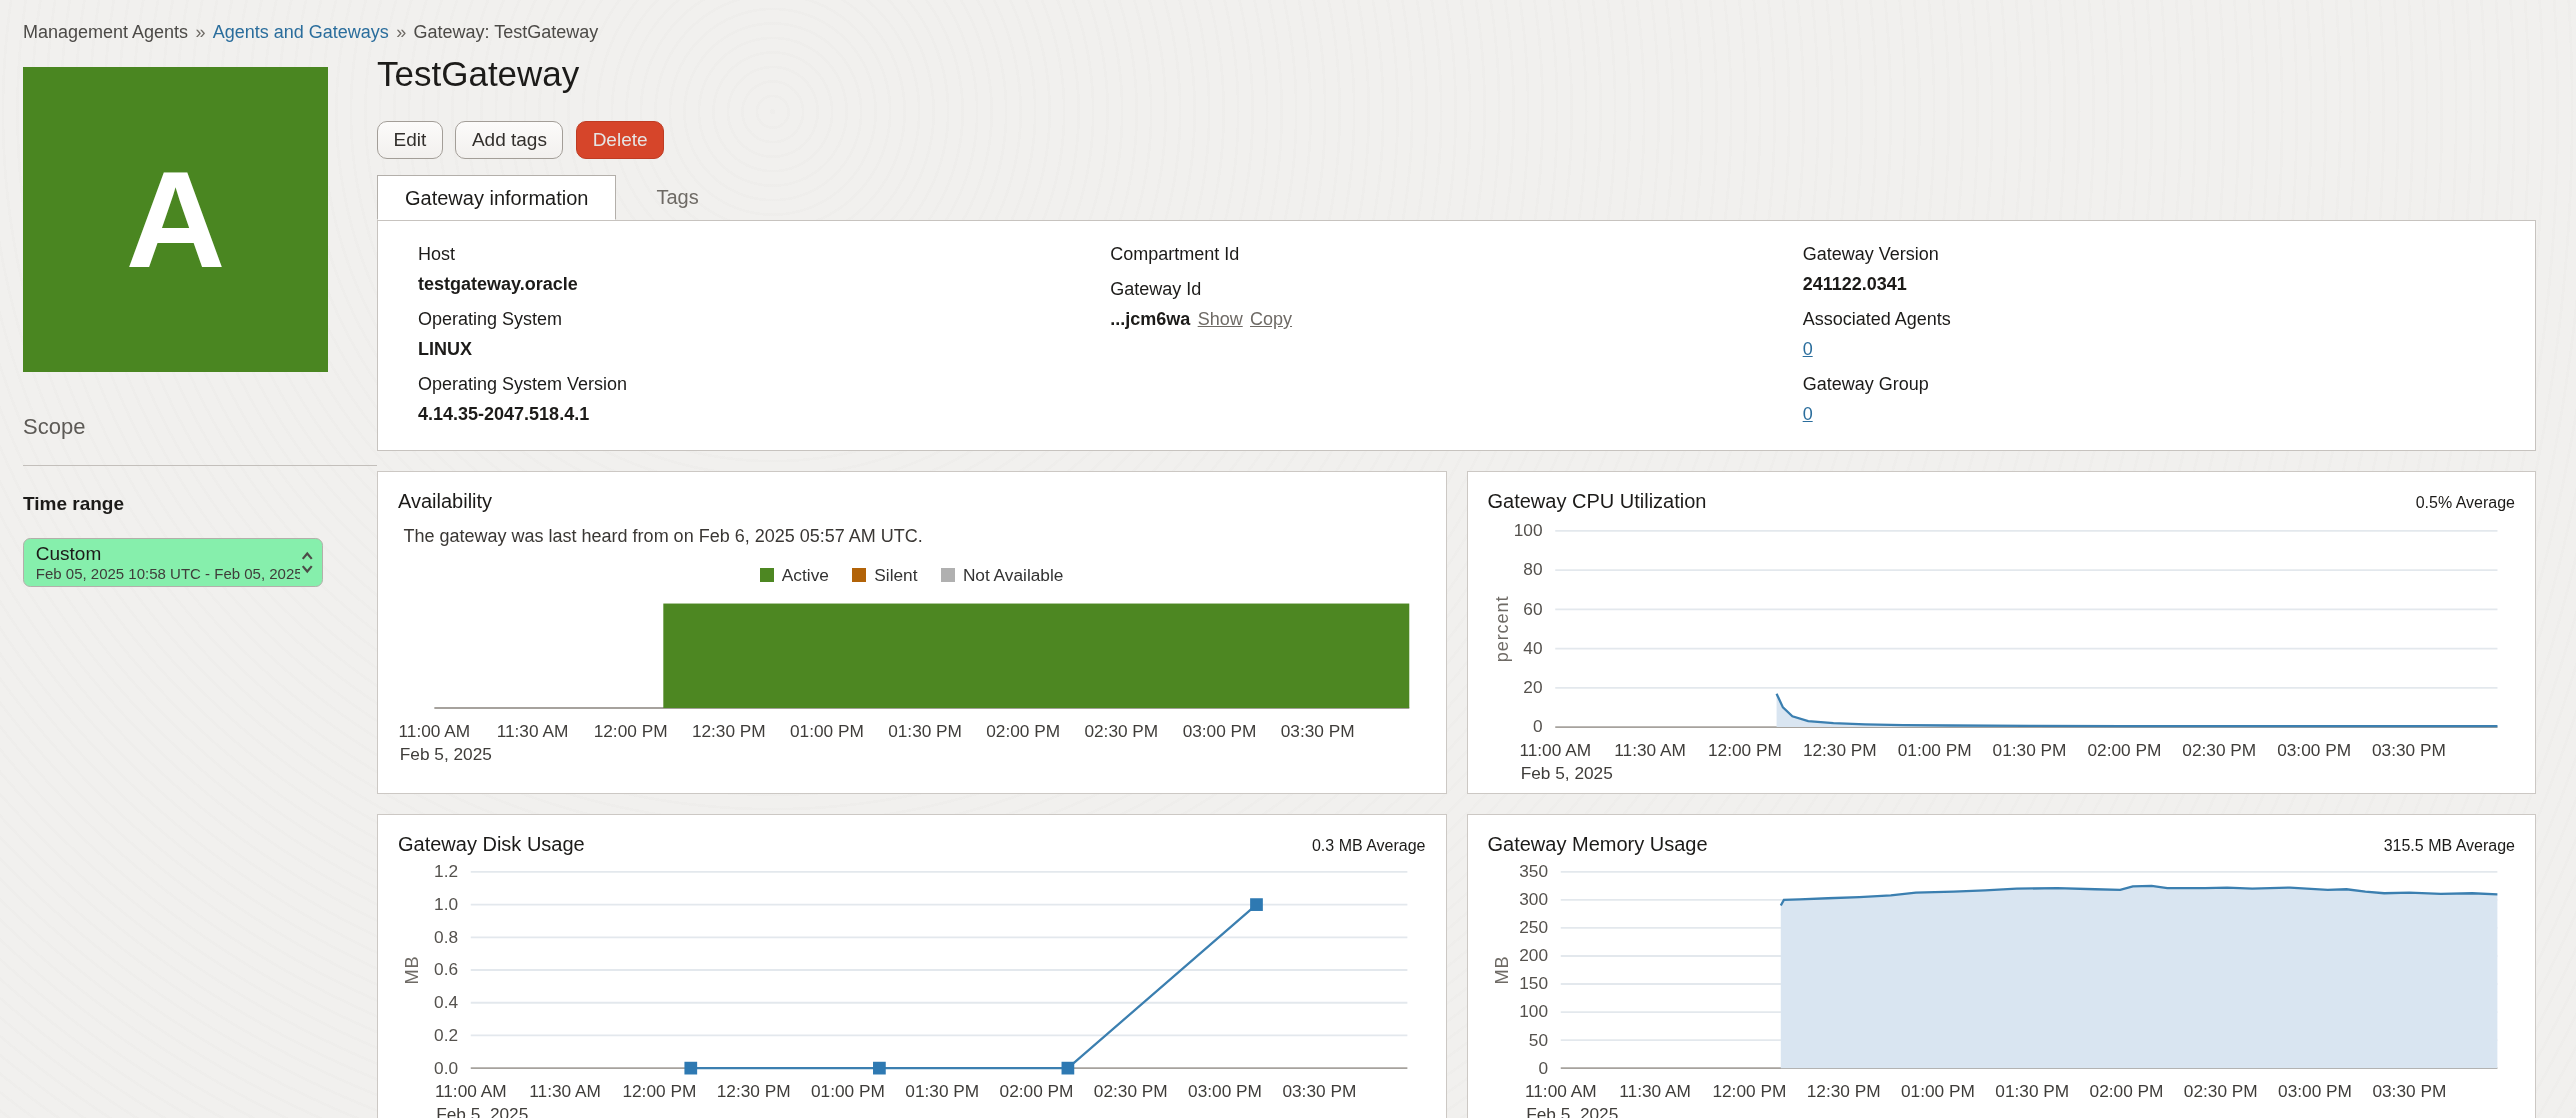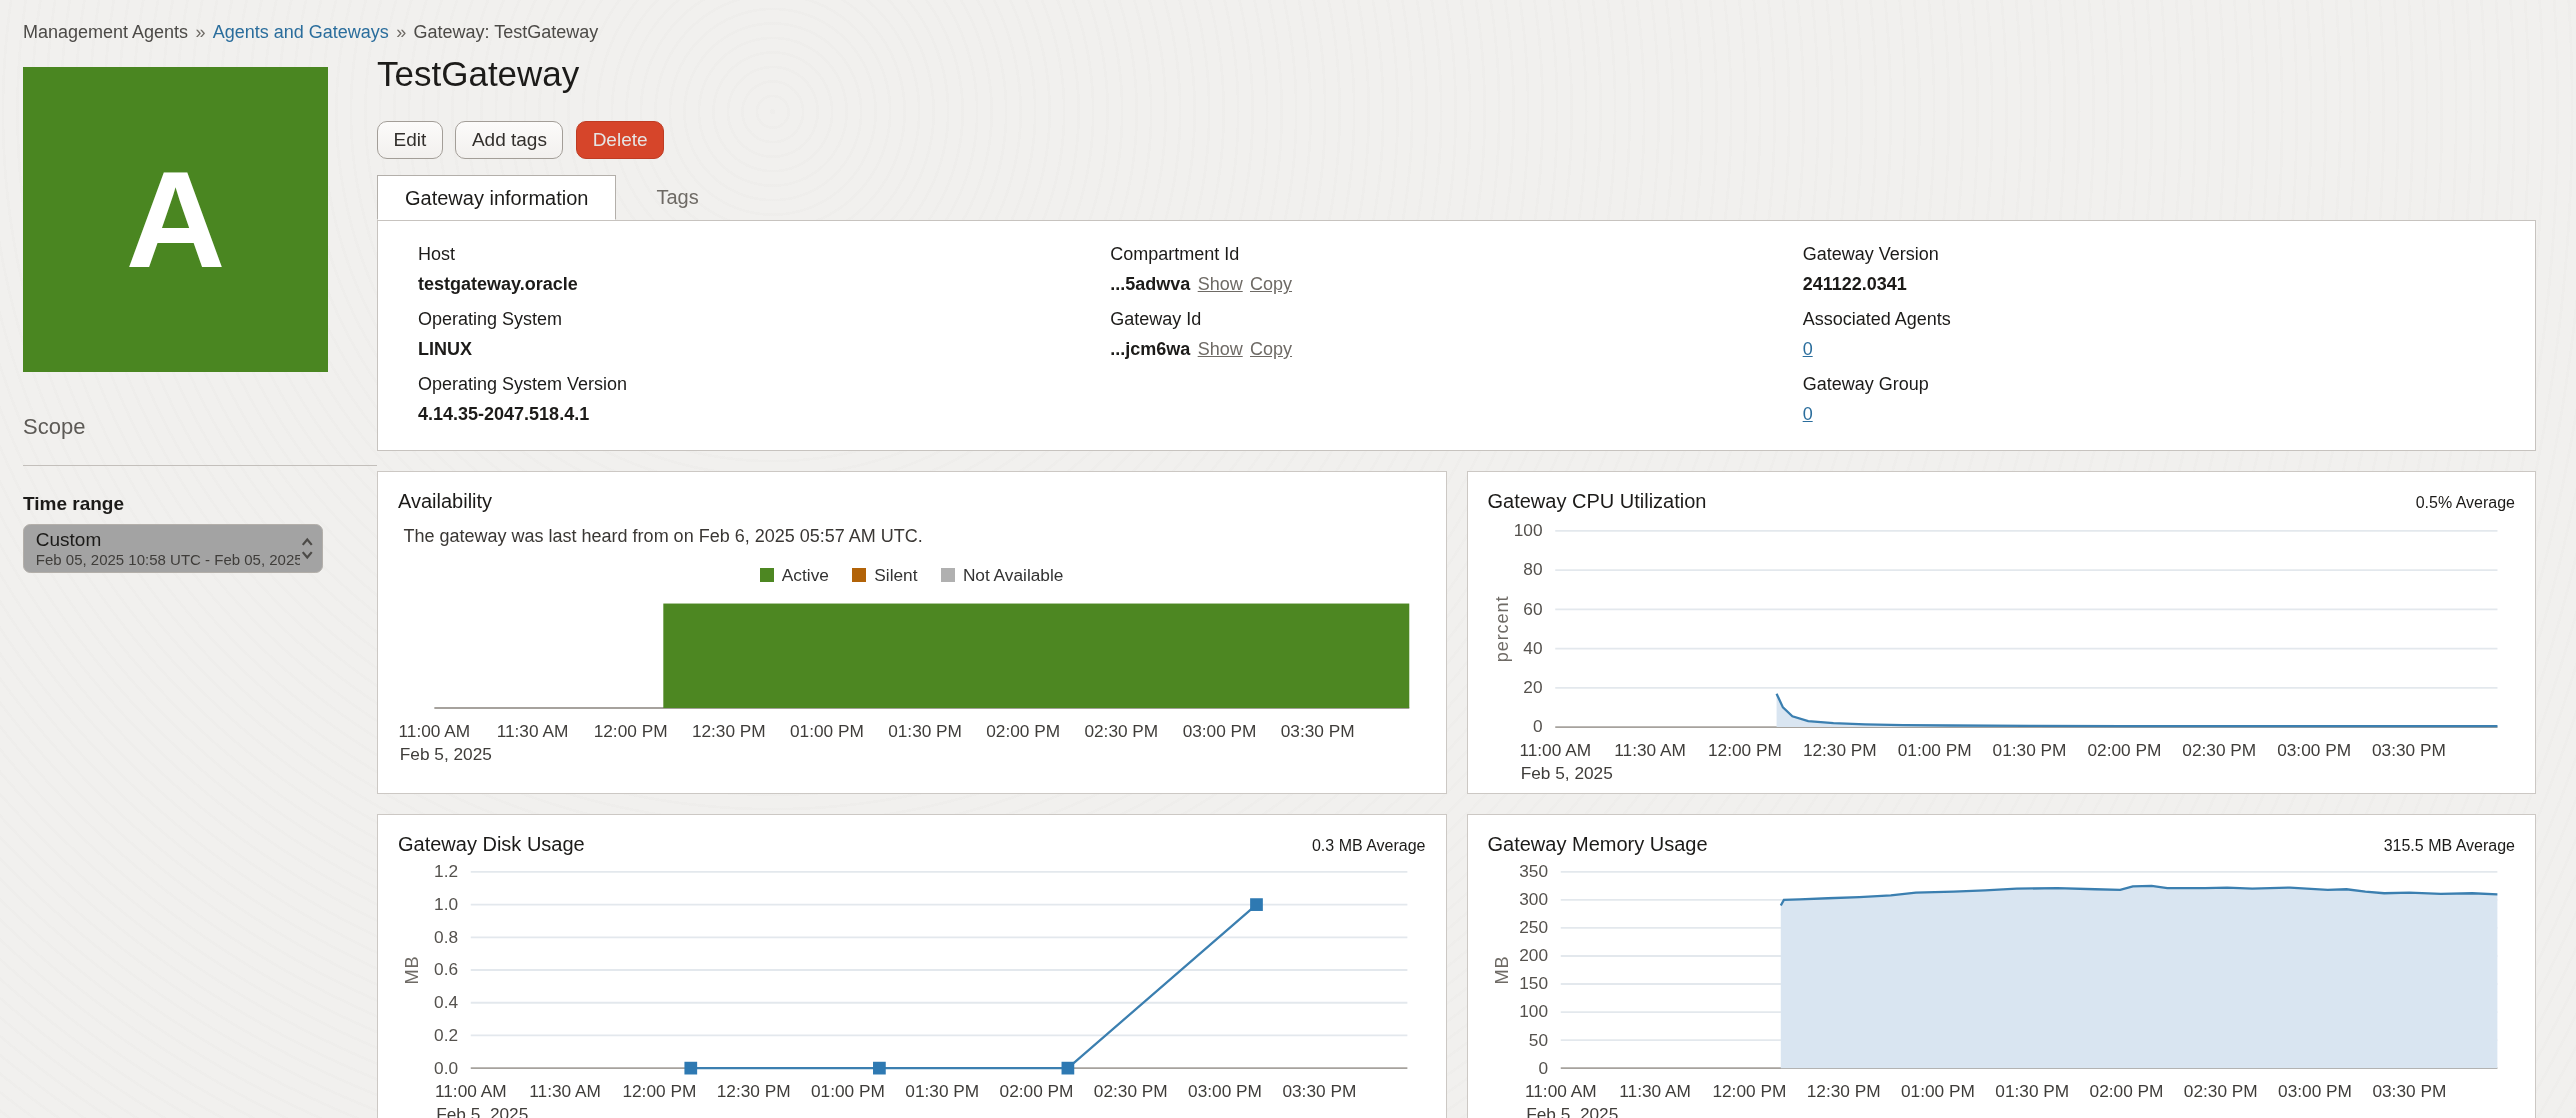--- a/index.html
+++ b/index.html
@@ -23,21 +23,21 @@
   .sidebar { width:354px; flex:0 0 354px; }
   .avatar {
     width:305px; height:305px; background:#4a8621; margin-top:12.7px;
     display:flex; align-items:center; justify-content:center;
     color:#fff; font-size:138px; font-weight:bold;
   }
   .scope { margin-top:42px; font-size:22px; color:#5d5a56; }
   .side-divider { border:none; border-top:0.9px solid #c3bfbb; margin-top:25.5px; }
   .tr-label { margin-top:27px; font-size:19px; font-weight:bold; color:#1c1b19; }
   .tr-select {
-    margin-top:9px; width:300px; height:49px; background:#a3a3a3;
+    margin-top:23px; width:300px; height:49px; background:#86efac;
     border:0.9px solid #b3afaa; border-radius:7.3px;
     display:flex; align-items:center; padding:0 7.3px 0 11.8px; cursor:pointer;
   }
   .tr-text { flex:1; overflow:hidden; }
   .tr-main { font-size:19px; line-height:22px; color:#1c1b19; }
   .tr-sub { font-size:15px; line-height:17.3px; color:#3f3d3a; white-space:nowrap; overflow:hidden; }
   .tr-stepper { flex:0 0 14.5px; }
 
   
   .main { flex:1; min-width:0; }
@@ -150,21 +150,20 @@
                 <div class="f-value"><span class="f-bold">LINUX</span></div>
               </div>
               <div class="field">
                 <div class="f-label">Operating System Version</div>
                 <div class="f-value"><span class="f-bold">4.14.35-2047.518.4.1</span></div>
               </div>
             </div>
             <div class="info-col">
               <div class="field">
                 <div class="f-label">Compartment Id</div>
-                <div class="f-value"><span class="f-bold">...5adwva</span><a class="gray-link">Show</a><a class="gray-link">Copy</a></div>
               </div>
               <div class="field">
                 <div class="f-label">Gateway Id</div>
                 <div class="f-value"><span class="f-bold">...jcm6wa</span><a class="gray-link">Show</a><a class="gray-link">Copy</a></div>
               </div>
             </div>
             <div class="info-col">
               <div class="field">
                 <div class="f-label">Gateway Version</div>
                 <div class="f-value"><span class="f-bold">241122.0341</span></div>

